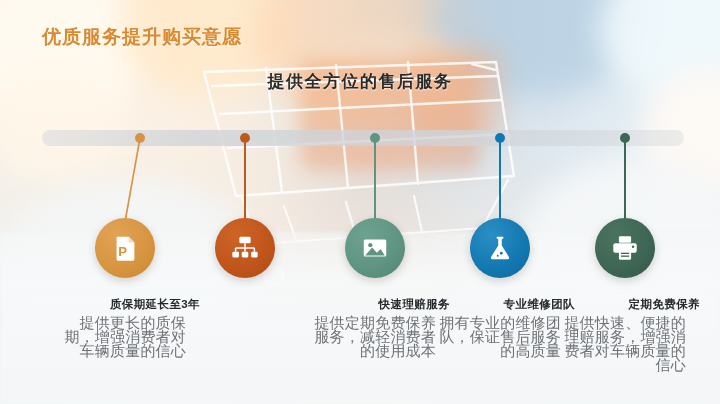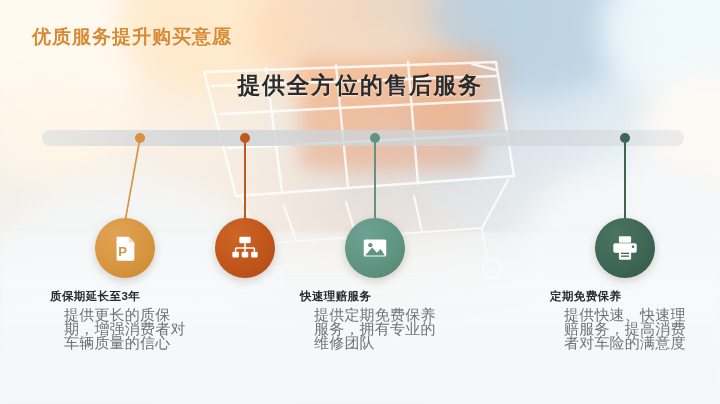--- a/index.html
+++ b/index.html
@@ -52,28 +52,28 @@
   .trolley{position:absolute;left:196px;top:56px;width:330px;height:230px;opacity:.88;}
   
   .haze{
     position:absolute;left:0;right:0;top:232px;height:172px;
     background:linear-gradient(180deg,rgba(246,248,249,.55) 0%,rgba(247,249,250,.9) 30%,#f5f7f8 70%,#f4f6f7 100%);
     filter:blur(2px);
   }
 
   
   .title{
-    position:absolute;left:32px;top:24px;
+    position:absolute;left:42px;top:24px;
     font-size:19px;font-weight:bold;letter-spacing:1px;
     color:#d9892f;
     text-shadow:0 1px 2px rgba(255,255,255,.8);
   }
   .subtitle{
     position:absolute;left:0;right:0;top:70px;text-align:center;
-    font-size:23px;font-weight:bold;letter-spacing:1.5px;
+    font-size:17px;font-weight:bold;letter-spacing:1.5px;
     color:#2b2b2b;
     text-shadow:0 1px 2px rgba(255,255,255,.75);
   }
 
   
   .rail{
     position:absolute;left:42px;top:130px;width:642px;height:16px;
     background:linear-gradient(90deg,rgba(214,218,221,.55),rgba(206,211,215,.8) 25%,rgba(208,213,217,.78) 70%,rgba(216,220,223,.45));
     border-radius:8px;
   }
@@ -82,21 +82,21 @@
   .item{position:absolute;top:0;width:150px;height:404px;}
   .stem{position:absolute;width:2px;border-radius:1px;}
   .dot{position:absolute;width:10px;height:10px;border-radius:50%;top:133px;}
   .bubble{
     position:absolute;top:218px;left:50%;margin-left:-30px;
     width:60px;height:60px;border-radius:50%;
     display:flex;align-items:center;justify-content:center;
     box-shadow:0 3px 8px rgba(80,70,60,.22);
   }
   .bubble svg{display:block;}
-  .itext{position:absolute;top:289px;left:0;width:150px;text-align:left;}
+  .itext{position:absolute;top:297px;left:0;width:150px;text-align:right;}
   .ihead{
     font-size:11.5px;font-weight:bold;color:#24292c;letter-spacing:.4px;
     line-height:15px;
   }
   .ibody{
     margin-top:4px;font-size:15px;color:#6e7276;line-height:14px;
     letter-spacing:.2px;padding:0 14px;
   }
 </style>
 </head>
@@ -187,37 +187,52 @@
     <div class="dot" style="left:70px;background:#5f9482"></div>
     <div class="bubble" style="background:radial-gradient(circle at 35% 28%,#6ea191,#5f9482 58%,#53836f)">
       <svg width="30" height="30" viewBox="0 0 32 32">
         <rect x="4" y="7" width="24" height="18" rx="1.6" fill="#ffffff"></rect>
         <circle cx="11" cy="13" r="2.3" fill="#5f9482"></circle>
         <path d="M5.5 24 L13 15.5 L18 21 L22 17 L26.5 24 Z" fill="#5f9482"></path>
       </svg>
     </div>
     <div class="itext">
       <div class="ihead">快速理赔服务</div>
-      <div class="ibody">提供定期免费保养服务，拥有专业的维修团队</div>
-    </div>
-  </div>
-
+      <div class="ibody">提供定期免费保养服务，减轻消费者的使用成本</div>
+    </div>
+  </div>
+
+  <div class="item" style="left:425px">
+    <div class="stem" style="left:74px;top:137px;height:84px;background:#1378b1"></div>
+    <div class="dot" style="left:70px;background:#1378b1"></div>
+    <div class="bubble" style="background:radial-gradient(circle at 35% 28%,#2a8fc4,#1378b1 58%,#0f6798)">
+      <svg width="30" height="30" viewBox="0 0 32 32">
+        <path d="M12.5 4 h7 v2 h-1.6 v7.4 l7.6 12.1 a1.6 1.6 0 0 1 -1.35 2.5 H7.85 a1.6 1.6 0 0 1 -1.35 -2.5 L14.1 13.4 V6 H12.5 Z" fill="#ffffff"></path>
+        <circle cx="17.4" cy="21.5" r="1.5" fill="#1378b1"></circle>
+        <circle cx="13.6" cy="24.2" r="1" fill="#1378b1"></circle>
+      </svg>
+    </div>
+    <div class="itext">
+      <div class="ihead">专业维修团队</div>
+      <div class="ibody">拥有专业的维修团队，保证售后服务的高质量</div>
+    </div>
+  </div>
 
   <div class="item" style="left:550px">
     <div class="stem" style="left:74px;top:137px;height:84px;background:#3d6654"></div>
     <div class="dot" style="left:70px;background:#3d6654"></div>
     <div class="bubble" style="background:radial-gradient(circle at 35% 28%,#4a745f,#3d6654 58%,#345748)">
       <svg width="30" height="30" viewBox="0 0 32 32">
         <rect x="9.5" y="3.5" width="13" height="7" rx="1.2" fill="#ffffff"></rect>
         <rect x="3.5" y="11" width="25" height="10" rx="2" fill="#ffffff"></rect>
         <circle cx="24.6" cy="14.6" r="1.3" fill="#3d6654"></circle>
         <rect x="9.5" y="18.5" width="13" height="10" rx="1.2" fill="#ffffff"></rect>
         <rect x="11.6" y="21" width="8.8" height="1.4" fill="#3d6654"></rect>
         <rect x="11.6" y="24" width="8.8" height="1.4" fill="#3d6654"></rect>
       </svg>
     </div>
     <div class="itext">
       <div class="ihead">定期免费保养</div>
-      <div class="ibody">提供快速、快速理赔服务，提高消费者对车险的满意度</div>
+      <div class="ibody">提供快速、便捷的理赔服务，增强消费者对车辆质量的信心</div>
     </div>
   </div>
 
 </div>
 
 </body></html>

